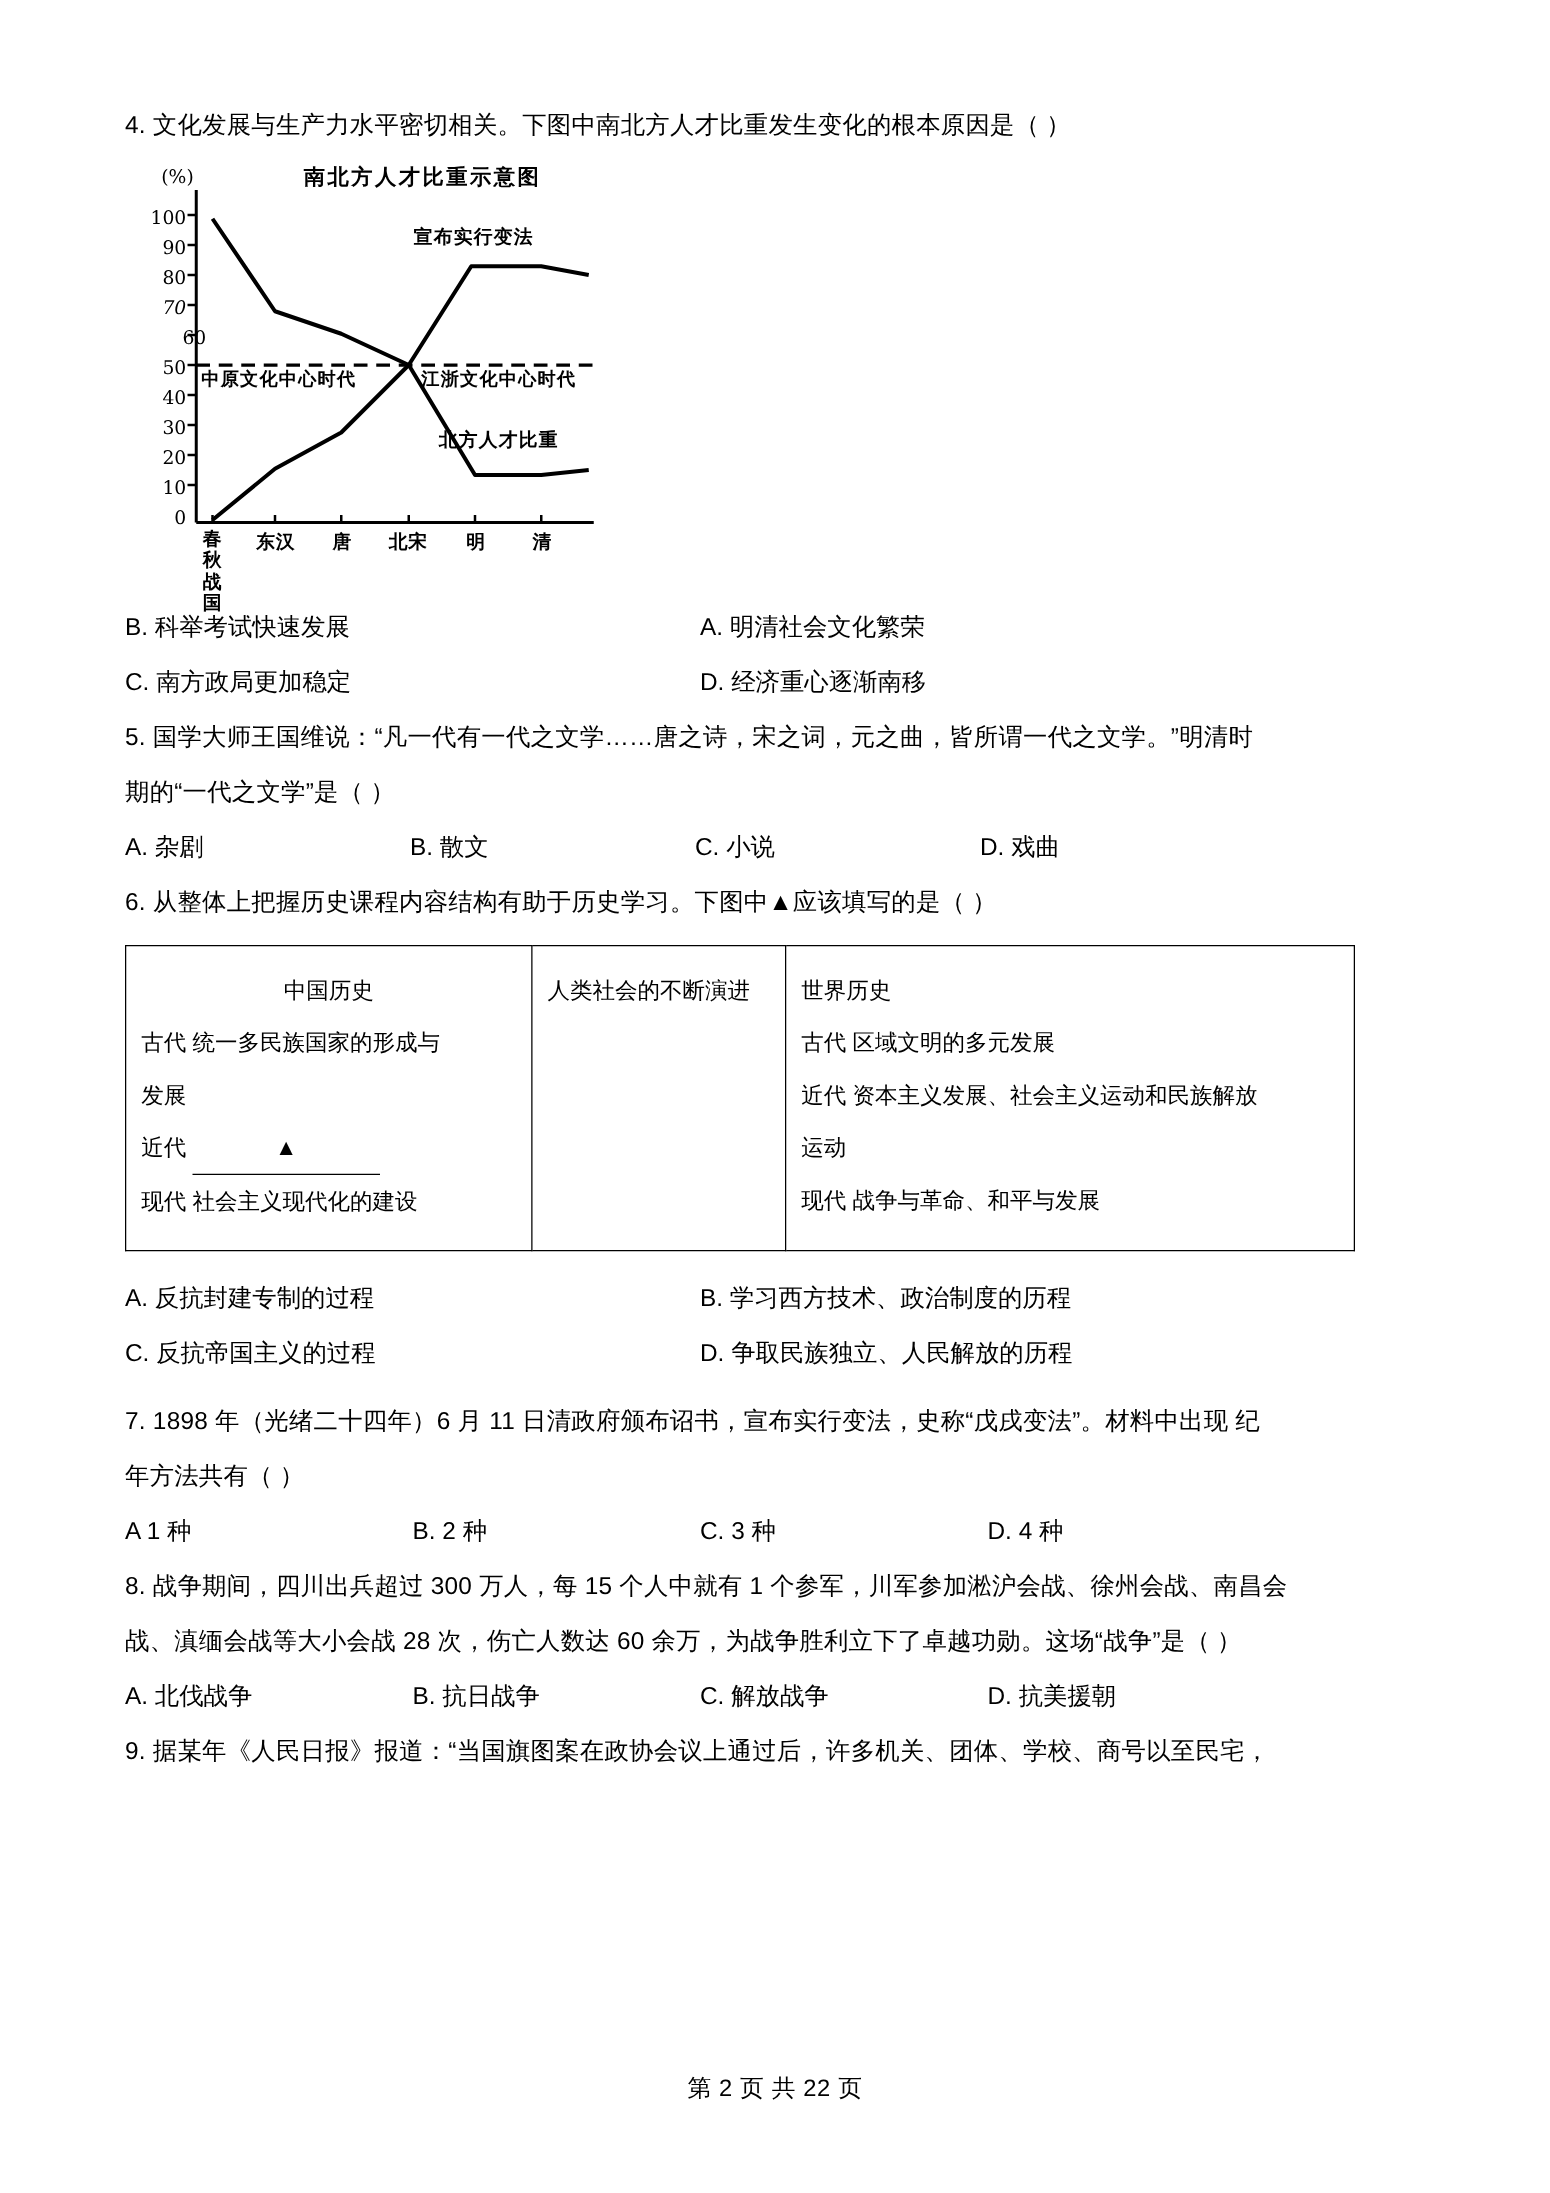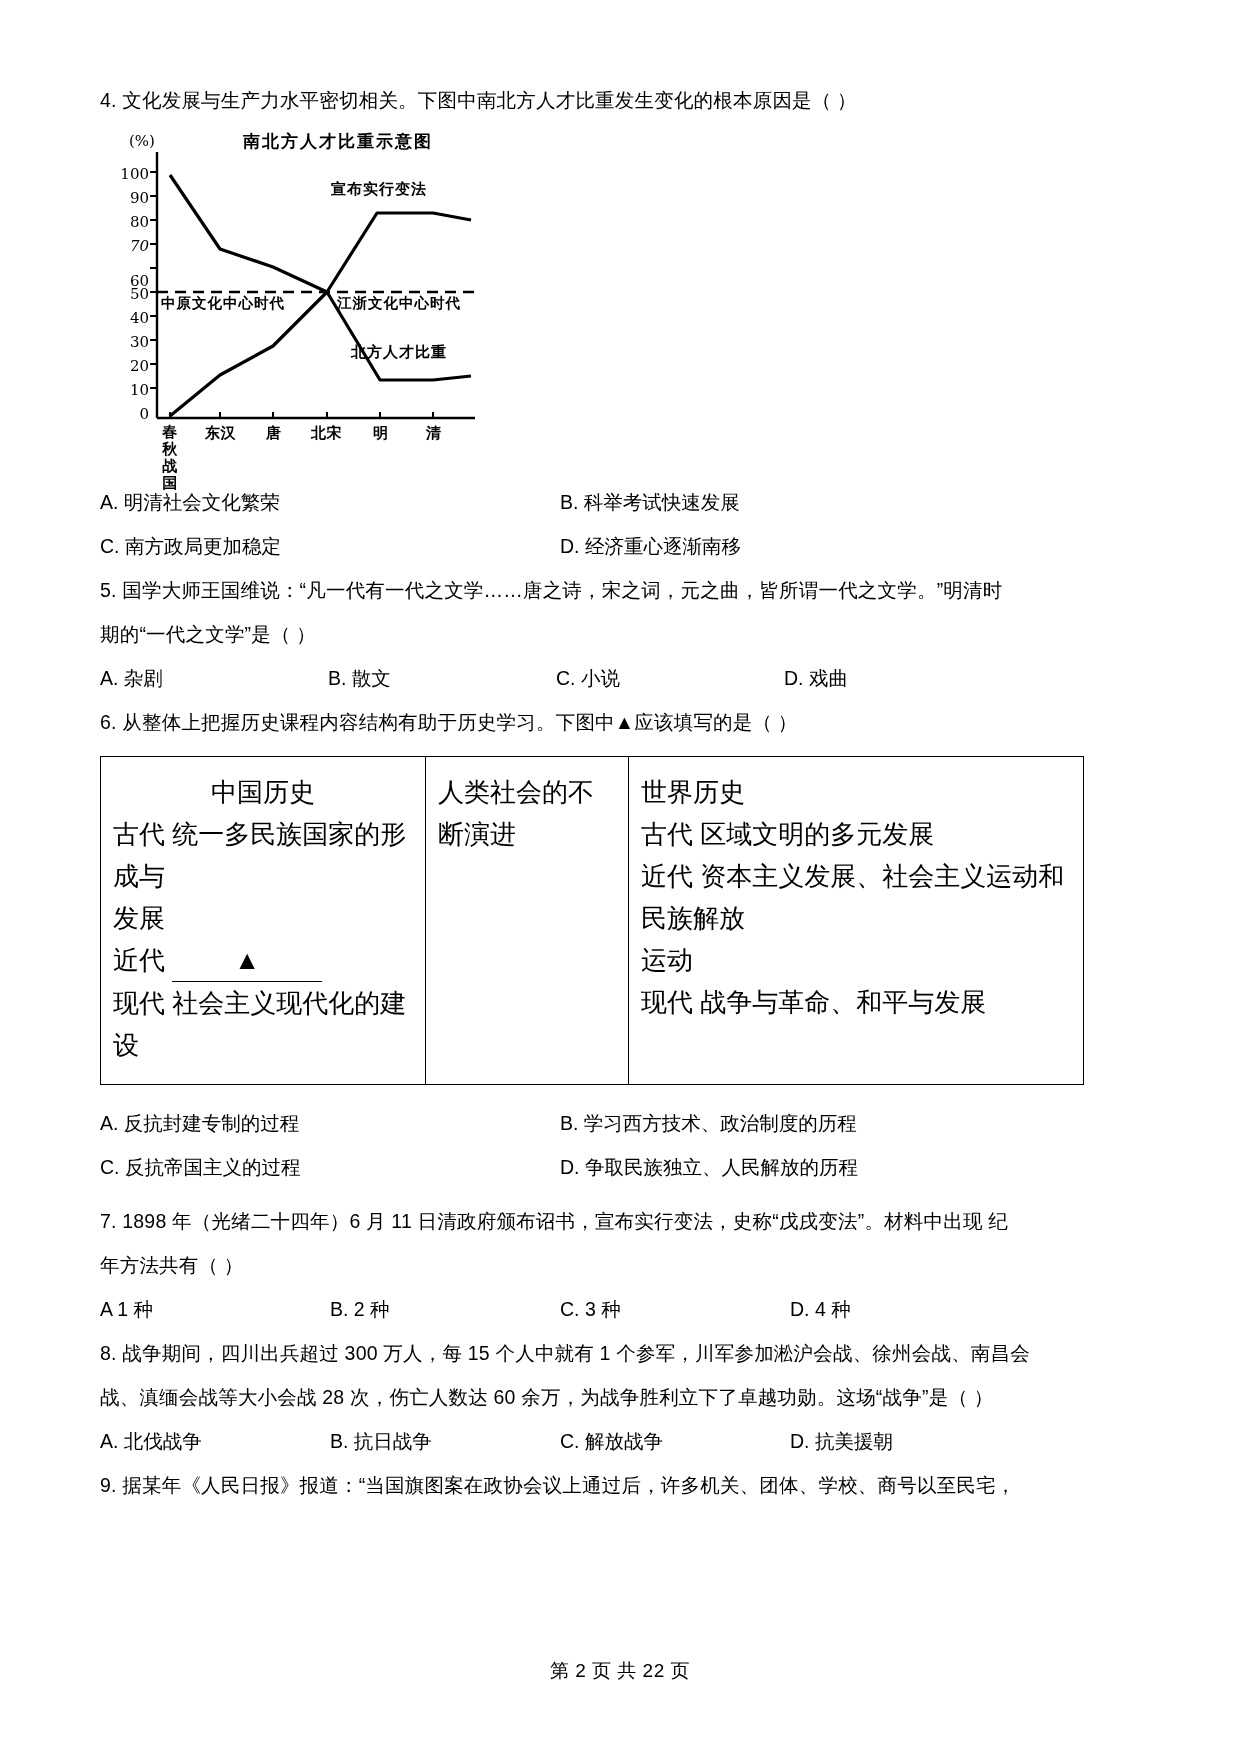--- a/index.html
+++ b/index.html
@@ -106,21 +106,21 @@
     border-collapse: collapse;
     width: 908px;
     margin-top: 12px;
     margin-bottom: 6px;
     table-layout: fixed;
   }
   table.struct td {
     border: 1.6px solid #000;
     vertical-align: top;
     padding: 14px 12px 18px 12px;
-    font-size: 26px;
+    font-size: 18px;
     line-height: 42px;
   }
   td.col-a { width: 300px; }
   td.col-b { width: 178px; vertical-align: middle; }
   td.col-c { width: 430px; }
   .cell-head-center { text-align: center; }
   .blank-line {
     display: inline-block;
     border-bottom: 1.6px solid #000;
     width: 150px;
@@ -151,21 +151,21 @@
 
     <div class="chart-wrap">
 
       <div class="pct" style="left:14px; top:4px;">(%)</div>
       <div class="chart-title" style="left:92px; top:2px;">南北方人才比重示意图</div>
 
       <div class="axis-num" style="left:0px;  top:37px;">100</div>
       <div class="axis-num" style="left:0px;  top:61px;">90</div>
       <div class="axis-num" style="left:0px;  top:85px;">80</div>
       <div class="axis-num" style="left:0px;  top:109px;font-style:italic;">70</div>
-      <div class="axis-num" style="left:0px;  top:133px;margin-top:11px;">60</div>
+      <div class="axis-num" style="left:16px;  top:133px;">60</div>
       <div class="axis-num" style="left:0px;  top:157px;">50</div>
       <div class="axis-num" style="left:0px;  top:181px;">40</div>
       <div class="axis-num" style="left:0px;  top:205px;">30</div>
       <div class="axis-num" style="left:0px;  top:229px;">20</div>
       <div class="axis-num" style="left:0px;  top:253px;">10</div>
       <div class="axis-num" style="left:0px;  top:277px;">0</div>
 
       <svg class="chart-svg" width="420" height="330" viewBox="0 0 420 330">
 
         <line x1="42" y1="24" x2="42" y2="290" stroke="#000" stroke-width="2.4"></line>
@@ -208,22 +208,22 @@
       <div class="x-lab" style="left:90px; top:296px;">东汉</div>
       <div class="x-lab" style="left:151px; top:296px;">唐</div>
       <div class="x-lab" style="left:196px; top:296px;">北宋</div>
       <div class="x-lab" style="left:258px; top:296px;">明</div>
       <div class="x-lab" style="left:311px; top:296px;">清</div>
     </div>
 
     <div class="spacer-md"></div>
 
     <div class="opts two">
+      <div>B. 科举考试快速发展</div>
       <div>A. 明清社会文化繁荣</div>
-      <div>B. 科举考试快速发展</div>
     </div>
     <div class="opts two">
       <div>C. 南方政局更加稳定</div>
       <div>D. 经济重心逐渐南移</div>
     </div>
 
     <div class="q-line">5. 国学大师王国维说：“凡一代有一代之文学……唐之诗，宋之词，元之曲，皆所谓一代之文学。”明清时</div>
     <div class="q-line">期的“一代之文学”是（    ）</div>
     <div class="opts four q5">
       <div>A. 杂剧</div>

